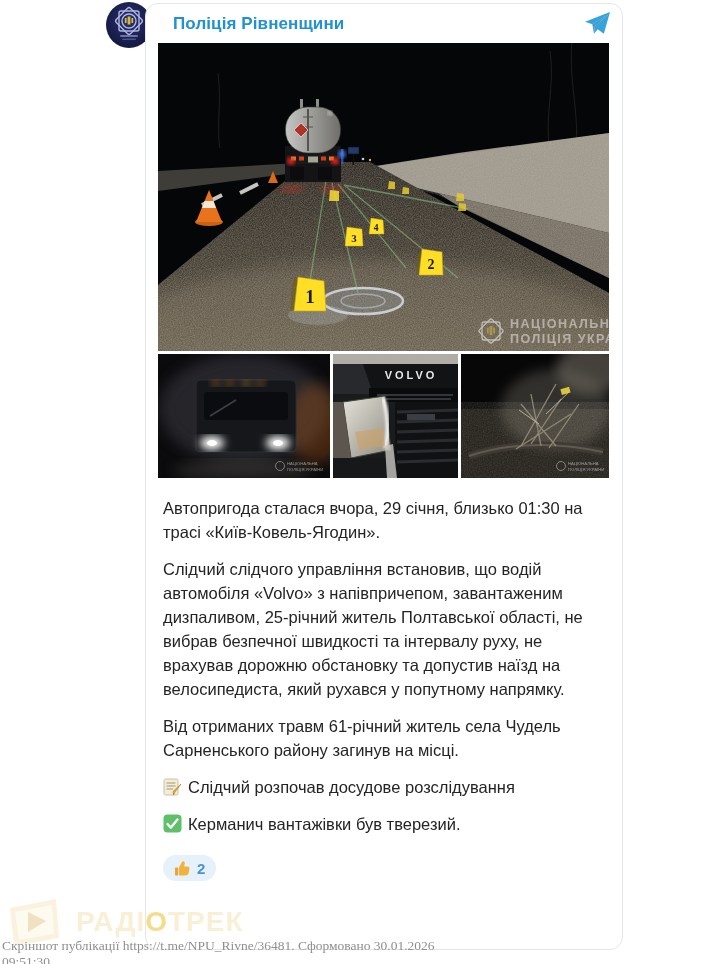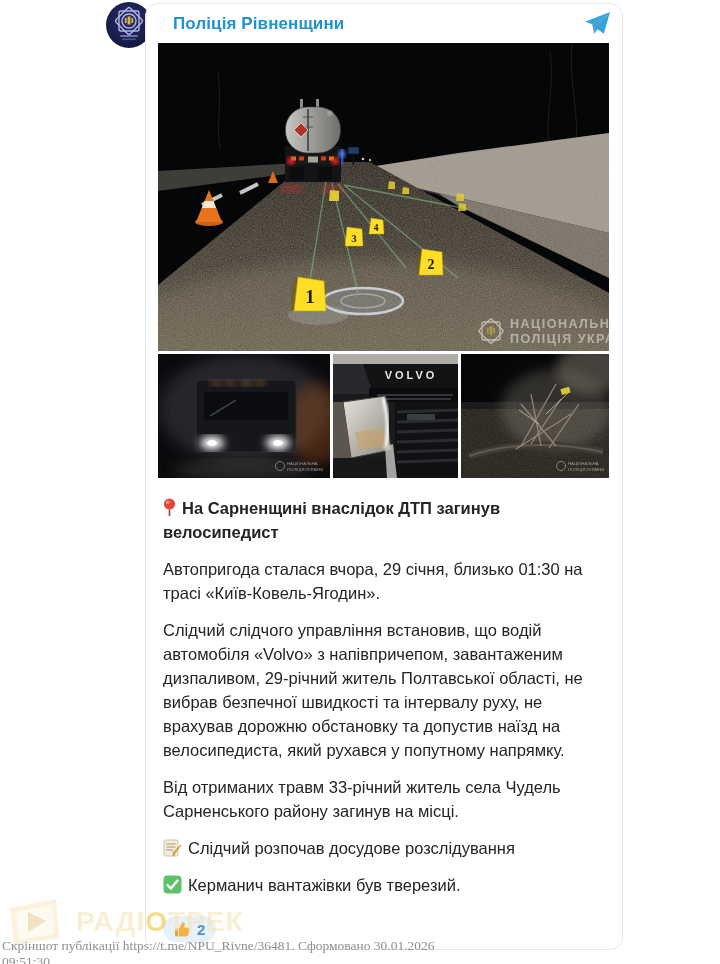--- a/index.html
+++ b/index.html
@@ -333,30 +333,23 @@
         <g transform="translate(96,106)" opacity=".5" fill="#fff">
           <circle cx="4" cy="6" r="4.5" fill="none" stroke="#fff" stroke-width=".8"></circle>
           <text x="11" y="5" font-size="4.2">НАЦІОНАЛЬНА</text>
           <text x="11" y="10.5" font-size="4.2">ПОЛІЦІЯ УКРАЇНИ</text>
         </g>
       </svg>
     </div>
   </div>
 
   <div class="message">
-    <p class="headline">
-      <svg class="inline-ico" width="13" height="19" viewBox="0 0 13 19">
-        <circle cx="6.5" cy="6" r="5.6" fill="#e0483c"></circle>
-        <circle cx="4.6" cy="4.2" r="1.7" fill="#f2938b"></circle>
-        <line x1="6.5" y1="11.5" x2="6.5" y2="18" stroke="#8a4a42" stroke-width="1.6"></line>
-      </svg><span>На Сарненщині внаслідок ДТП загинув велосипедист</span>
-    </p>
     <p>Автопригода сталася вчора, 29 січня, близько 01:30 на трасі «Київ-Ковель-Ягодин».</p>
-    <p>Слідчий слідчого управління встановив, що водій автомобіля «Volvo» з напівпричепом, завантаженим дизпаливом, 29-річний житель Полтавської області, не вибрав безпечної швидкості та інтервалу руху, не врахував дорожню обстановку та допустив наїзд на велосипедиста, який рухався у попутному напрямку.</p>
-    <p>Від отриманих травм 33-річний житель села Чудель Сарненського району загинув на місці.</p>
+    <p>Слідчий слідчого управління встановив, що водій автомобіля «Volvo» з напівпричепом, завантаженим дизпаливом, 25-річний житель Полтавської області, не вибрав безпечної швидкості та інтервалу руху, не врахував дорожню обстановку та допустив наїзд на велосипедиста, який рухався у попутному напрямку.</p>
+    <p>Від отриманих травм 61-річний житель села Чудель Сарненського району загинув на місці.</p>
     <p>
       <svg class="inline-ico" width="19" height="18" viewBox="0 0 19 18">
         <rect x="1" y="1" width="14" height="16" rx="1.5" fill="#f2ecd9" stroke="#c9c2a8" stroke-width="1"></rect>
         <g stroke="#9a9queues280" stroke-width="1"></g>
         <g stroke="#a09878" stroke-width="1">
           <line x1="3.5" y1="5" x2="12.5" y2="5"></line>
             <line x1="3.5" y1="8" x2="12.5" y2="8"></line>
             <line x1="3.5" y1="11" x2="10" y2="11"></line>
         </g>
         <polygon points="18,6 12,14 10.5,17 10,13.5" fill="#e8b13c" stroke="#b77f1e" stroke-width=".7"></polygon>

